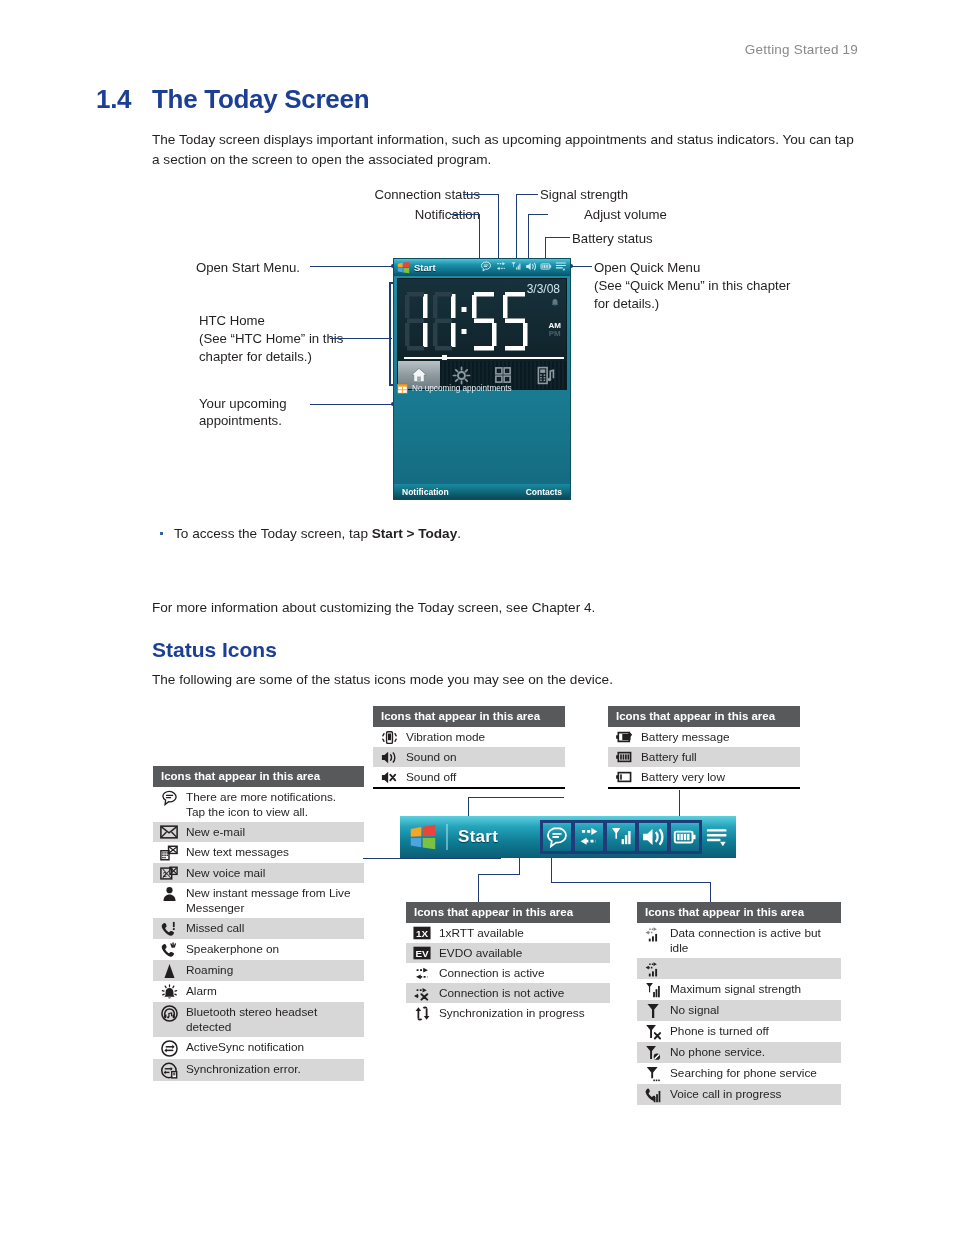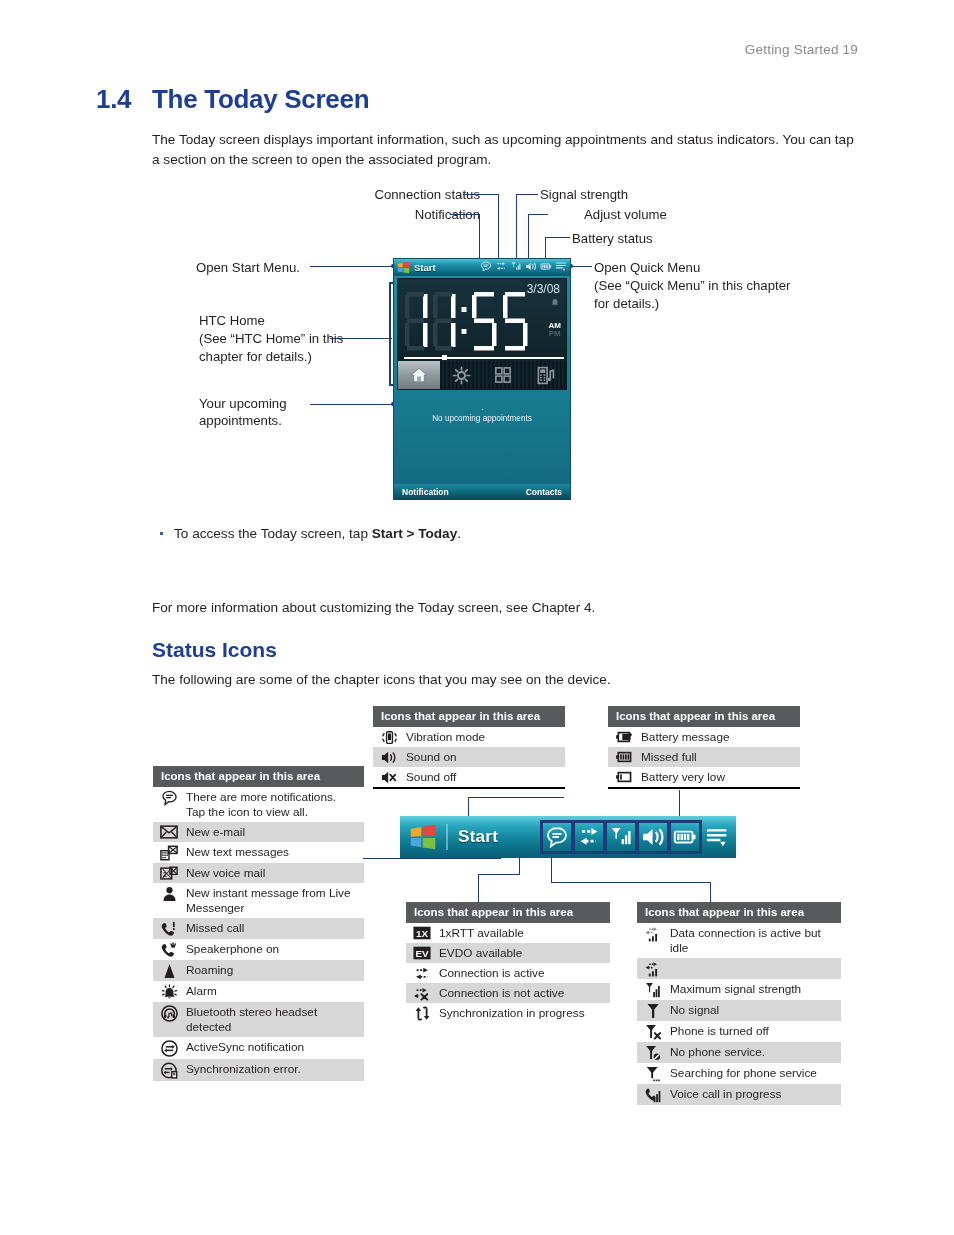--- a/index.html
+++ b/index.html
@@ -86,21 +86,21 @@
   .cdiv{width:1px;height:13px;background:#3b5a66;}
 
   .tabbar{
     position:absolute;left:0;right:0;bottom:0;height:28px;display:flex;
     background:repeating-linear-gradient(90deg,#10232b 0 2px,#0b1a20 2px 4px);
   }
   .tab{flex:1;display:flex;align-items:center;justify-content:center;}
   .tab.active{background:linear-gradient(180deg,#b9c2c6 0%,#8f9a9f 50%,#6f7b81 100%);}
 
   .appt-row{
-    position:absolute;left:3px;top:150px;right:3px;height:14px;display:flex;align-items:center;gap:4px;flex-direction:column;
+    position:absolute;left:3px;top:122px;right:3px;height:14px;display:flex;align-items:center;gap:4px;
   }
   .appt-txt{font-size:8.2px;color:#e7f4f8;}
 
   .softkeys{
     position:absolute;left:0;right:0;bottom:0;height:15px;
     background:linear-gradient(180deg,#1a8ba2 0%,#0e6375 60%,#09495a 100%);
     display:flex;align-items:center;justify-content:space-between;
     padding:0 8px;box-sizing:border-box;
   }
   .sk{color:#ffffff;font-size:8.5px;font-weight:bold;}
@@ -393,21 +393,21 @@
   </div>
 
   <div class="bullets">
     <div class="bl">
       <span>To access the Today screen, tap </span><b>Start &gt; Today</b><span>.</span>
     </div>
   </div>
 
   <div class="para">For more information about customizing the Today screen, see Chapter 4.</div>
   <div class="sub-title">Status Icons</div>
-  <div class="sub-para">The following are some of the chapter icons that you may see on the device.</div>
+  <div class="sub-para">The following are some of the status icons mode you may see on the device.</div>
 
   <div class="ln lnh" style="left:468px;top:797px;width:96px;"></div>
   <div class="ln lnv" style="left:468px;top:797px;height:19px;"></div>
 
   <div class="ln lnv" style="left:679px;top:790px;height:26px;"></div>
 
   <div class="ln lnh" style="left:363px;top:858px;width:138px;"></div>
   <div class="ln lnv" style="left:500px;top:852px;height:6px;"></div>
 
   <div class="ln lnv" style="left:519px;top:858px;height:16px;"></div>
@@ -527,21 +527,21 @@
       <span class="ticon">
         <svg width="18" height="14" viewBox="0 0 20 16">
           <rect x="3.5" y="3" width="14" height="10" fill="none" stroke="#231f20" stroke-width="1.9"></rect>
           <rect x="1" y="6" width="2.6" height="4" fill="#231f20"></rect>
           <rect x="5.6" y="5" width="1.9" height="6" fill="#231f20"></rect>
           <rect x="8.4" y="5" width="1.9" height="6" fill="#231f20"></rect>
           <rect x="11.2" y="5" width="1.9" height="6" fill="#231f20"></rect>
           <rect x="14" y="5" width="1.9" height="6" fill="#231f20"></rect>
         </svg>
       </span>
-      <span class="tlabel">Missed full</span>
+      <span class="tlabel">Battery full</span>
     </div>
     <div class="trow">
       <span class="ticon">
         <svg width="18" height="14" viewBox="0 0 20 16">
           <rect x="3.5" y="3" width="14" height="10" fill="none" stroke="#231f20" stroke-width="1.9"></rect>
           <rect x="1" y="6" width="2.6" height="4" fill="#231f20"></rect>
           <rect x="5.6" y="5" width="1.9" height="6" fill="#231f20"></rect>
         </svg>
       </span>
       <span class="tlabel">Battery very low</span>

